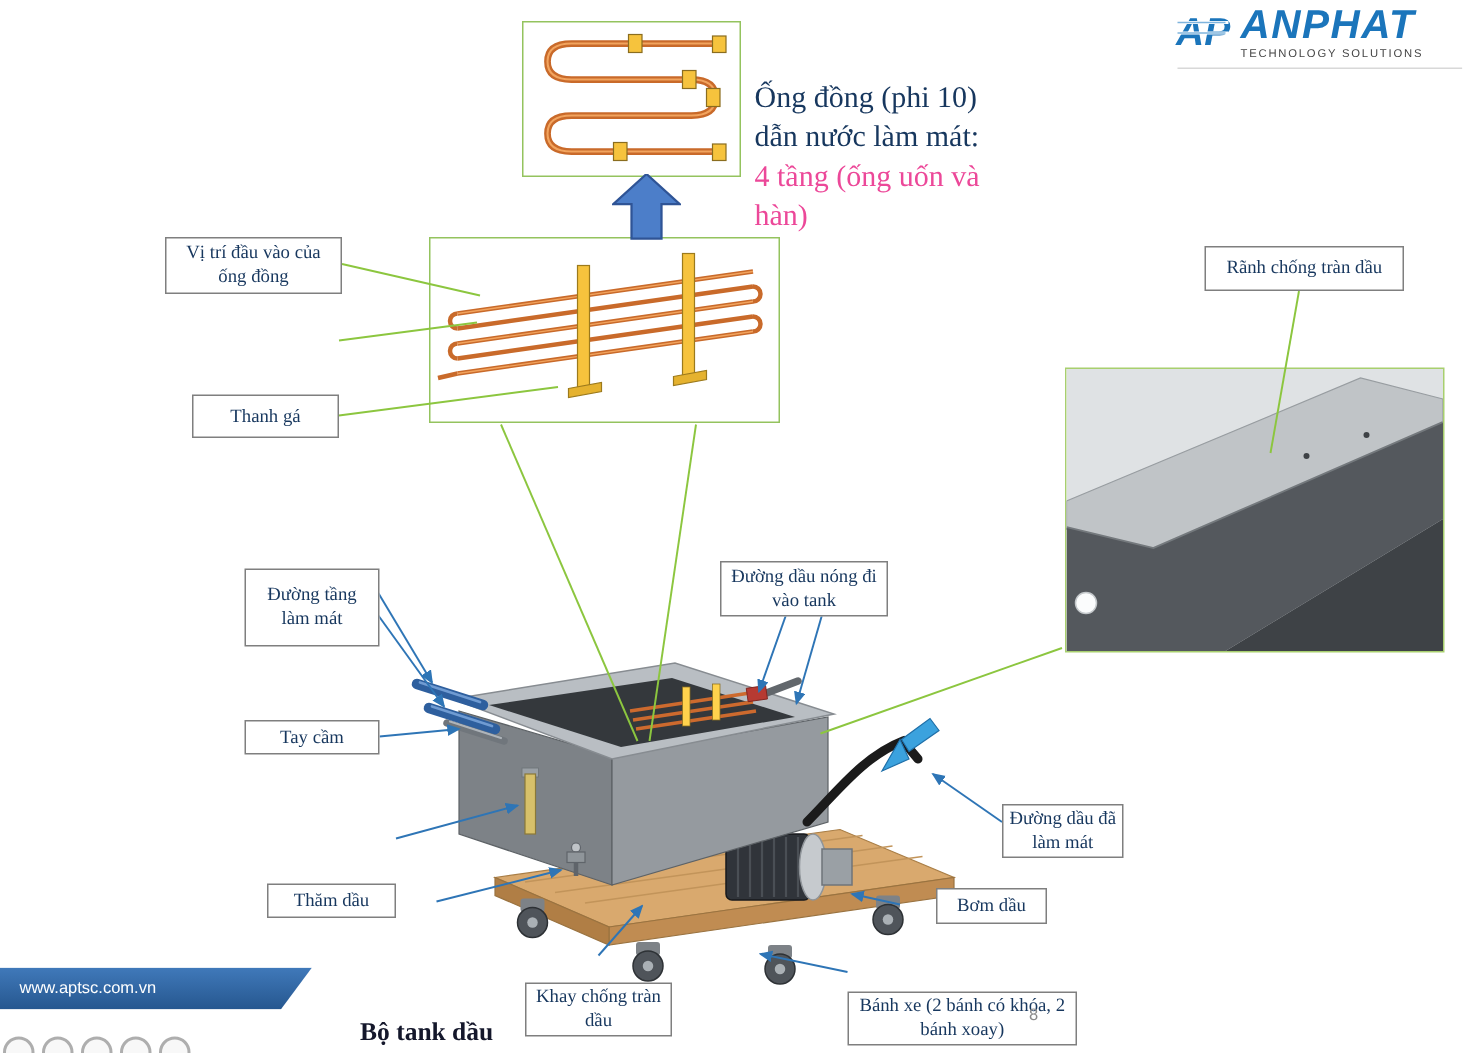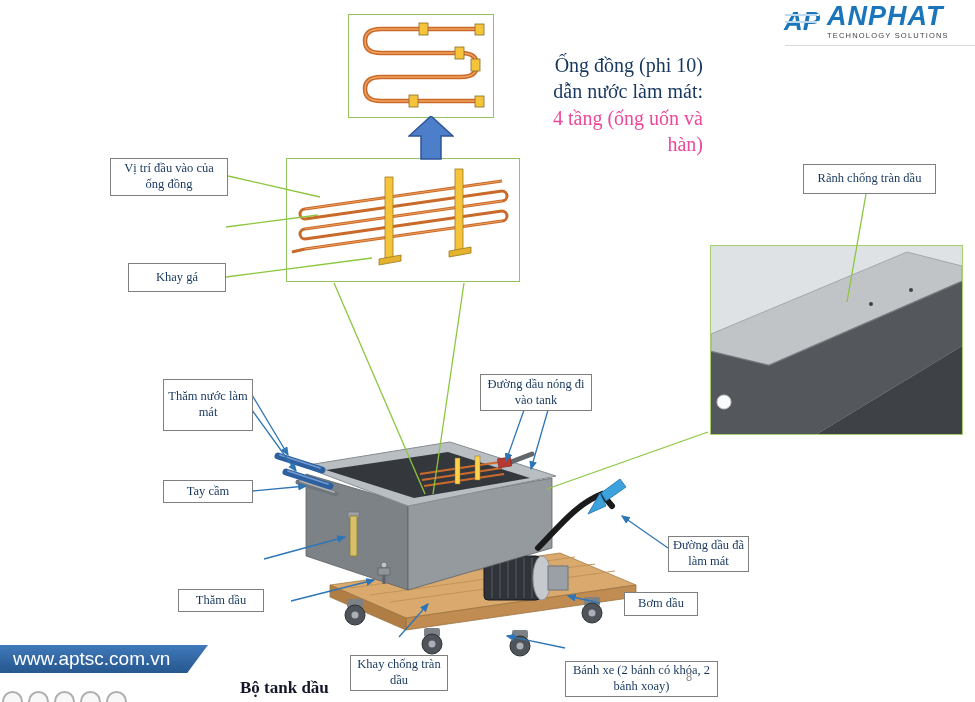--- a/index.html
+++ b/index.html
@@ -5,39 +5,39 @@
   html,body{margin:0;padding:0;background:#fff;}
   .slide{position:relative;width:975px;height:702px;background:#ffffff;overflow:hidden;
          font-family:"Liberation Serif","DejaVu Serif",serif;}
   
   .logo{position:absolute;right:0;top:3px;width:192px;display:flex;gap:6px;align-items:flex-start;
         overflow:hidden;white-space:nowrap;z-index:7;font-family:"Liberation Sans","DejaVu Sans",sans-serif;}
   .logo .brand{font-style:italic;font-weight:bold;font-size:27px;letter-spacing:1px;color:#1b75bb;line-height:1;}
   .logo .tagline{font-size:7.5px;letter-spacing:1.2px;color:#444;margin-top:1px;}
   .logo-rule{position:absolute;right:0;top:45px;width:190px;height:1px;background:#d8d8d8;z-index:7;}
   
-  .heading{position:absolute;left:503px;top:52px;width:200px;text-align:right;font-size:20px;
+  .heading{position:absolute;left:503px;top:52px;width:200px;text-align:left;font-size:20px;
            line-height:1.32;color:#17375e;z-index:3;}
   .heading .red{color:#ec4899;}
   
   .figure-box{position:absolute;background:#fff;border:1px solid #94c35e;box-sizing:border-box;z-index:2;}
   .detail-img{position:absolute;border:1px solid #a8cf6e;box-sizing:border-box;z-index:2;}
   
   .callout{position:absolute;background:#fff;border:1px solid #7f7f7f;color:#17375e;font-size:12.5px;
            line-height:1.25;display:flex;align-items:center;justify-content:center;text-align:center;
            padding:2px 4px;box-sizing:border-box;z-index:6;}
   
   .overlay{position:absolute;left:0;top:0;width:975px;height:702px;z-index:4;pointer-events:none;}
   .render{position:absolute;z-index:2;}
   .up-arrow{position:absolute;left:408px;top:116px;z-index:3;}
   
   .website-banner{position:absolute;left:0;top:645px;width:208px;height:28px;
         background:linear-gradient(180deg,#4079ba,#26578f);
         clip-path:polygon(0 0,100% 0,90% 100%,0 100%);
-        color:#fff;font-family:"Liberation Sans","DejaVu Sans",sans-serif;font-size:19px;
+        color:#fff;font-family:"Liberation Sans","DejaVu Sans",sans-serif;font-size:11px;
         display:flex;align-items:center;padding-left:13px;box-sizing:border-box;z-index:6;}
   .slide-title{position:absolute;left:240px;top:678px;font-weight:bold;font-size:17px;color:#14172b;z-index:6;}
   .page-number{position:absolute;left:686px;top:671px;font-family:"Liberation Sans","DejaVu Sans",sans-serif;
         font-size:11px;color:#8a8a8a;z-index:6;}
   .badges{position:absolute;left:2px;top:691px;display:flex;gap:5px;z-index:6;}
   .badge{width:21px;height:21px;border-radius:50%;border:2px solid #9a9a9a;background:#f7f7f7;opacity:.8;box-sizing:border-box;}
 </style>
 </head>
 <body>
 
@@ -244,23 +244,23 @@
       <line x1="399" y1="637" x2="428" y2="604"></line>
       <line x1="524" y1="410" x2="506" y2="461"></line>
       <line x1="548" y1="410" x2="531" y2="469"></line>
       <line x1="668" y1="548" x2="622" y2="516"></line>
       <line x1="600" y1="603" x2="568" y2="596"></line>
       <line x1="565" y1="648" x2="507" y2="636"></line>
     </g>
   </svg>
 
   <div class="callout" style="left:110px;top:158px;width:118px;height:38px;">Vị trí đầu vào của ống đồng</div>
-  <div class="callout" style="left:128px;top:263px;width:98px;height:29px;">Khay gá</div>
+  <div class="callout" style="left:128px;top:263px;width:98px;height:29px;">Thanh gá</div>
   <div class="callout" style="left:803px;top:164px;width:133px;height:30px;">Rãnh chống tràn dầu</div>
-  <div class="callout" style="left:163px;top:379px;width:90px;height:52px;">Thăm nước làm mát</div>
+  <div class="callout" style="left:163px;top:379px;width:90px;height:52px;">Đường tầng làm mát</div>
   <div class="callout" style="left:163px;top:480px;width:90px;height:23px;">Tay cầm</div>
   <div class="callout" style="left:178px;top:549px;width:86px;height:23px;margin-top:40px;">Thăm dầu</div>
   <div class="callout" style="left:350px;top:655px;width:98px;height:36px;">Khay chống tràn dầu</div>
   <div class="callout" style="left:480px;top:374px;width:112px;height:37px;">Đường dầu nóng đi vào tank</div>
   <div class="callout" style="left:668px;top:536px;width:81px;height:36px;">Đường dầu đã làm mát</div>
   <div class="callout" style="left:624px;top:592px;width:74px;height:24px;">Bơm dầu</div>
   <div class="callout" style="left:565px;top:636px;width:153px;height:36px;margin-top:25px;">Bánh xe (2 bánh có khóa, 2 bánh xoay)</div>
 
   <div class="website-banner">
     <span>www.aptsc.com.vn</span>

